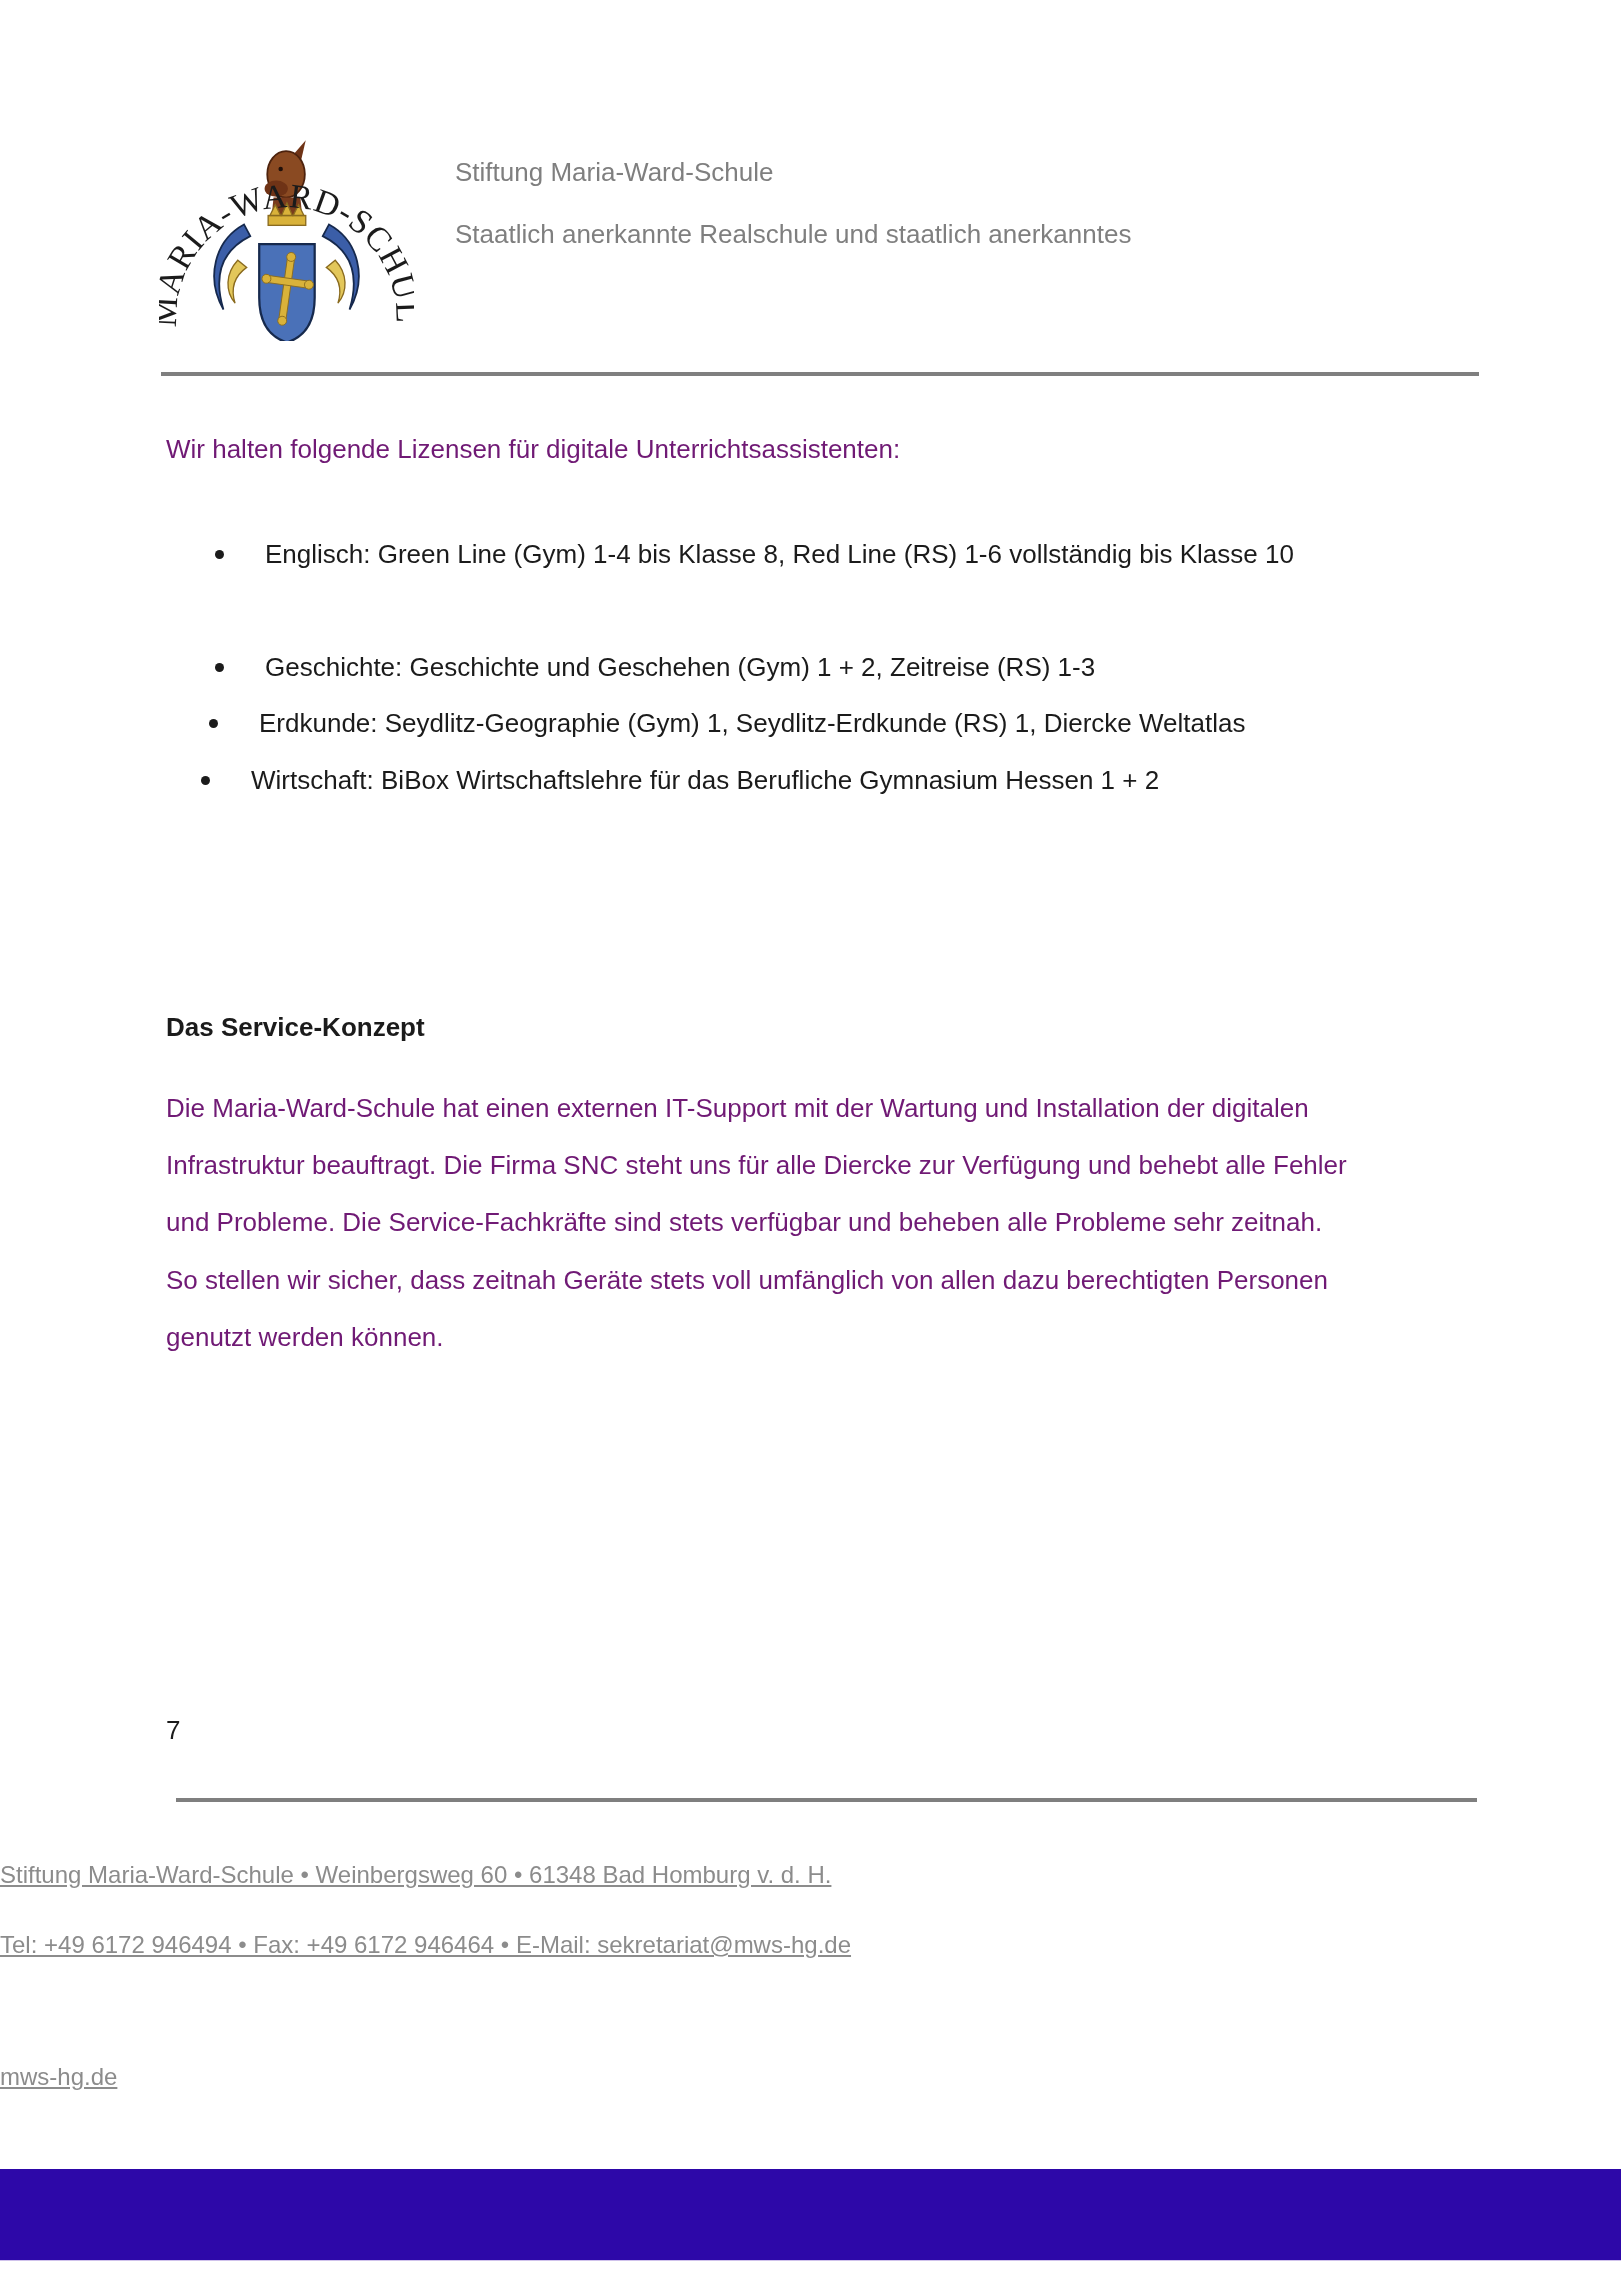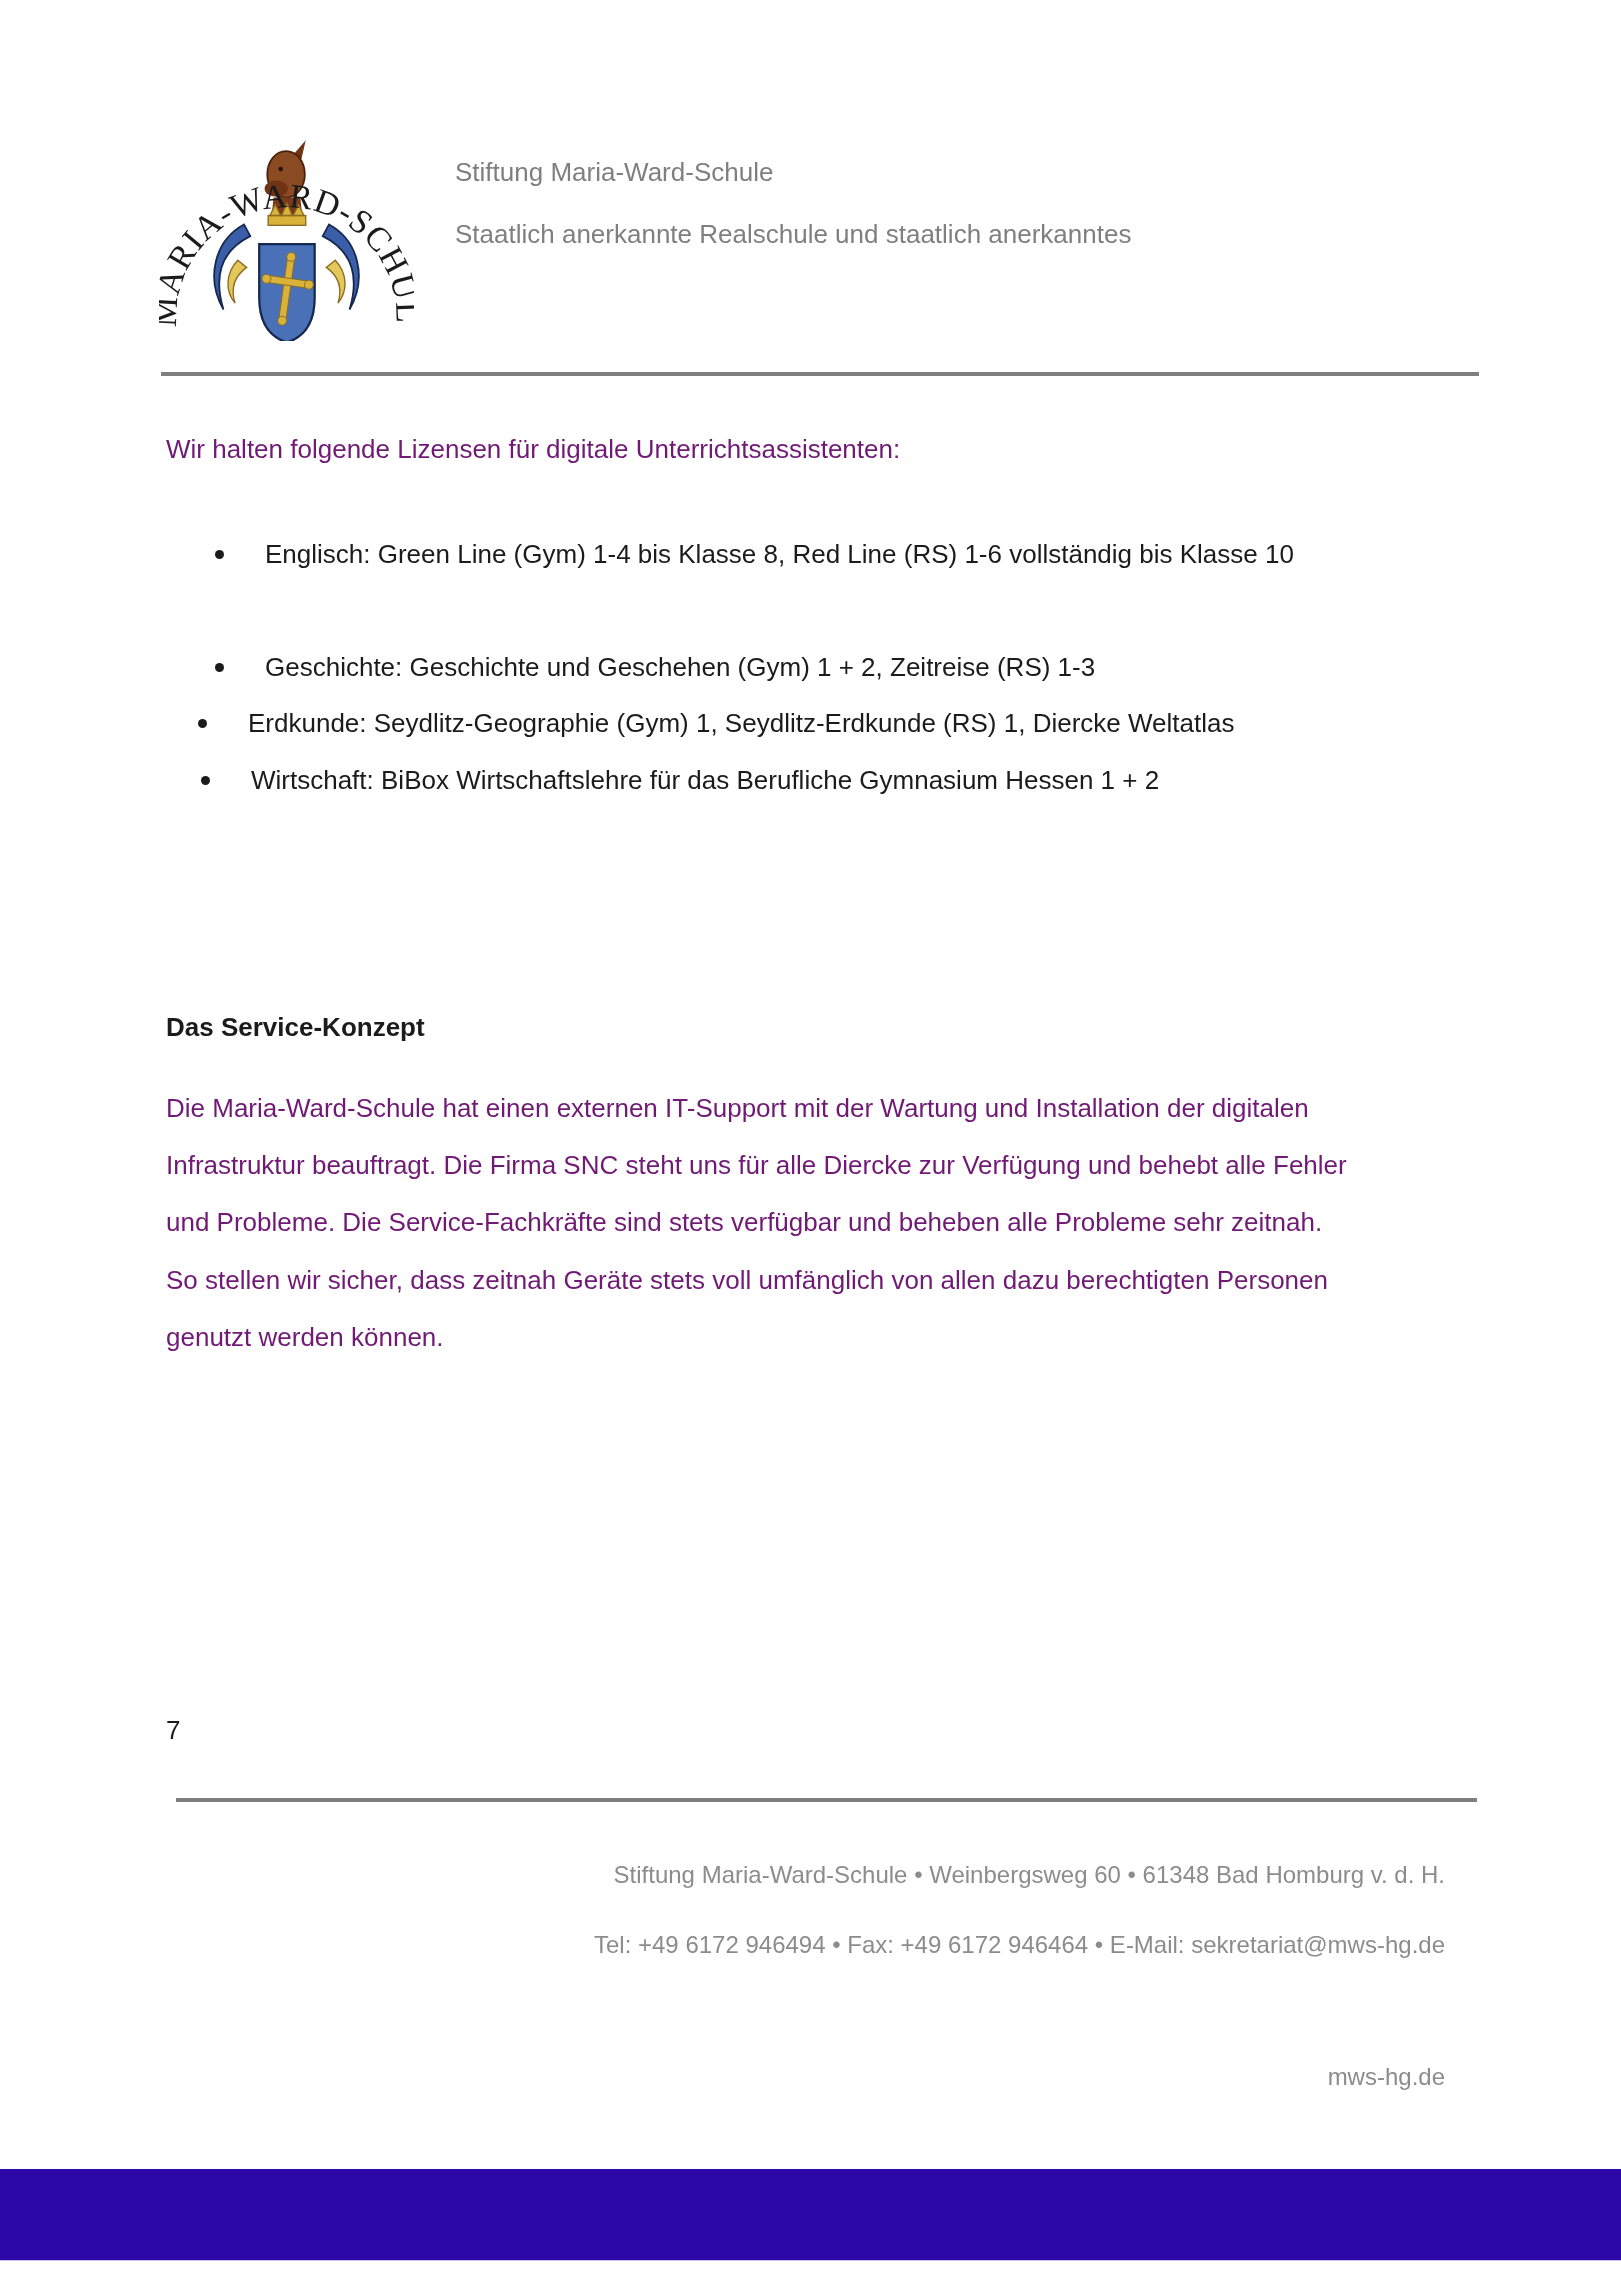--- a/index.html
+++ b/index.html
@@ -18,21 +18,21 @@
   .body-text { font-size:26px; white-space:nowrap; color:#701a75; }
   .heading { font-size:26px; font-weight:bold; white-space:nowrap; }
   .bullet-row { display:flex; align-items:flex-start; }
   .bullet-dot {
     width:9px; height:9px; border-radius:50%; background:#1b1b1b;
     margin-top:10.7px; flex:0 0 auto;
   }
   .bullet-label { margin-left:41px; font-size:26px; white-space:nowrap; }
 
   
-  .footer-line { width:1445px; text-align:right; color:#8c8c8c; font-size:24px; white-space:nowrap; }
+  .footer-line { width:1445px; text-align:left; color:#8c8c8c; font-size:24px; white-space:nowrap;text-decoration:underline; }
   .page-number { font-size:26px; }
   .accent-bar { left:0; width:1621px; border-bottom:1.8px solid #cfc2ec; }
 
   svg text { font-family:"Liberation Serif", serif; }
 </style>
 </head>
 <body>
 
 <div class="page">
 
@@ -87,21 +87,21 @@
   <div class="abs body-text" style="left:166px; top:434px;">Wir halten folgende Lizensen für digitale Unterrichtsassistenten:</div>
 
   <div class="abs bullet-row" style="left:215px; top:539px;">
     <span class="bullet-dot"></span>
     <span class="bullet-label">Englisch: Green Line (Gym) 1-4 bis Klasse 8, Red Line (RS) 1-6 vollständig bis Klasse 10</span>
   </div>
   <div class="abs bullet-row" style="left:215px; top:652px;">
     <span class="bullet-dot"></span>
     <span class="bullet-label">Geschichte: Geschichte und Geschehen (Gym) 1 + 2, Zeitreise (RS) 1-3</span>
   </div>
-  <div class="abs bullet-row" style="left:198px; top:708px;text-align:center;">
+  <div class="abs bullet-row" style="left:209px; top:708px;text-align:center;">
     <span class="bullet-dot"></span>
     <span class="bullet-label">Erdkunde: Seydlitz-Geographie (Gym) 1, Seydlitz-Erdkunde (RS) 1, Diercke Weltatlas</span>
   </div>
   <div class="abs bullet-row" style="left:201px; top:765px;">
     <span class="bullet-dot"></span>
     <span class="bullet-label">Wirtschaft: BiBox Wirtschaftslehre für das Berufliche Gymnasium Hessen 1 + 2</span>
   </div>
 
   <div class="abs heading" style="left:166px; top:1012px;">Das Service-Konzept</div>
 

